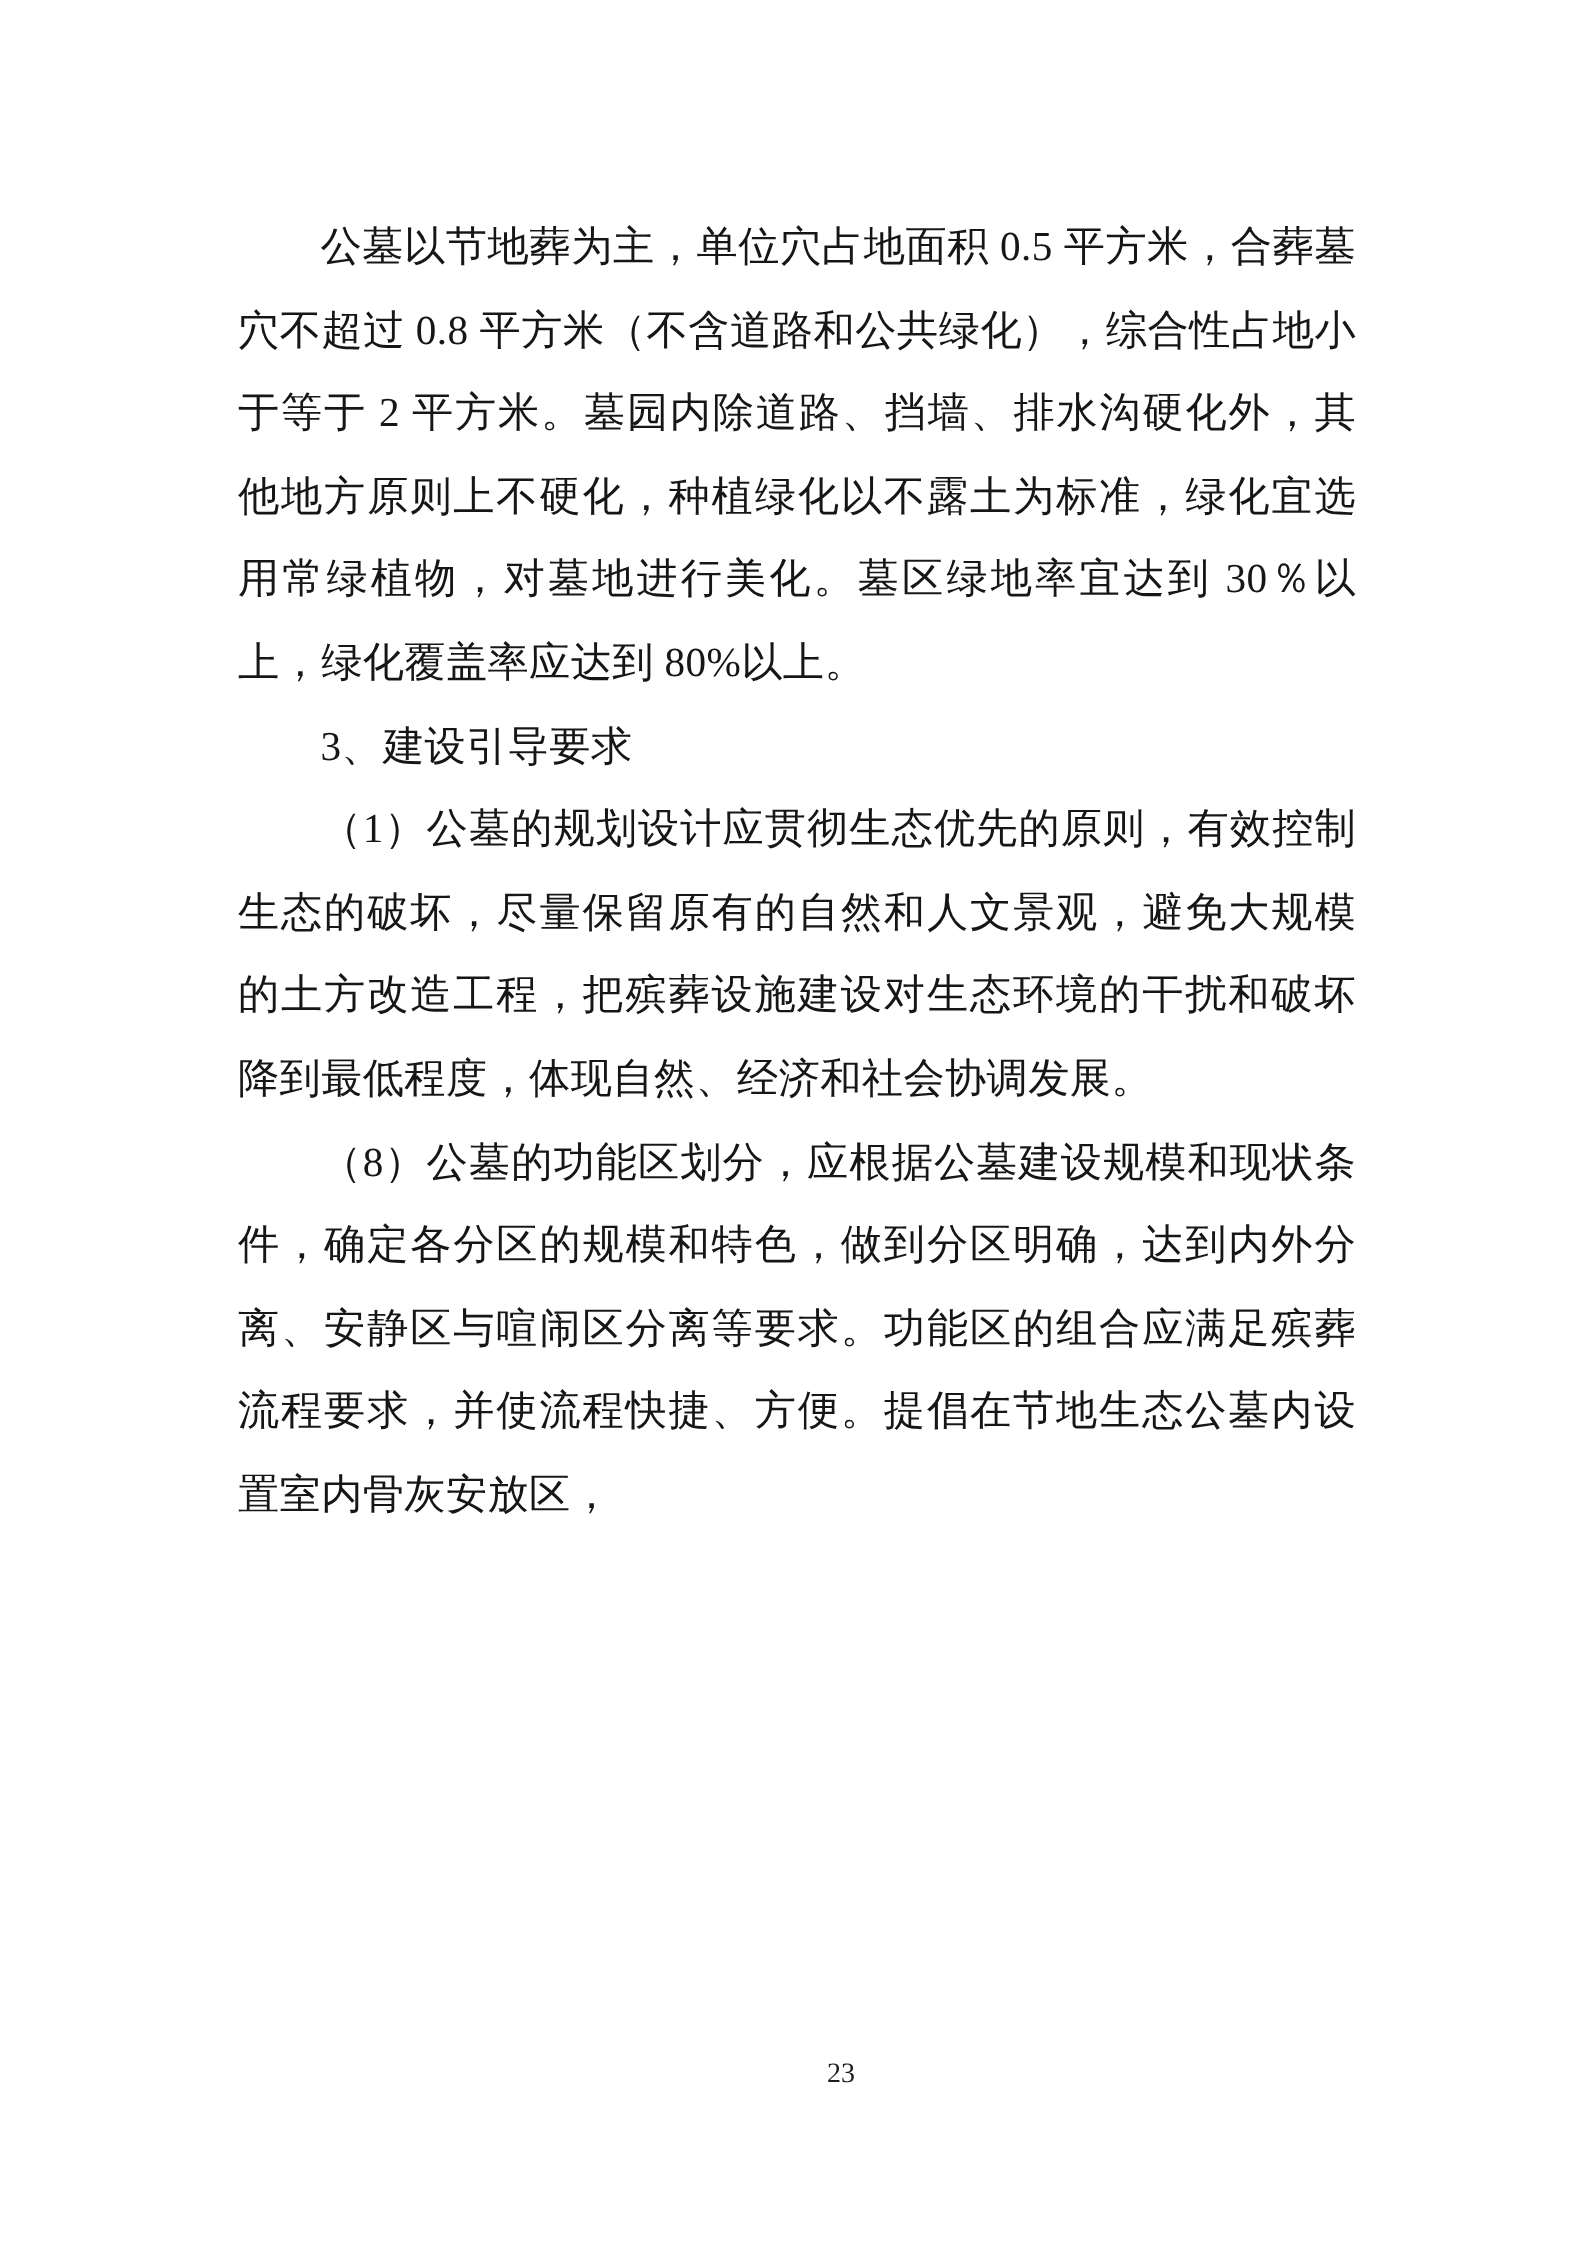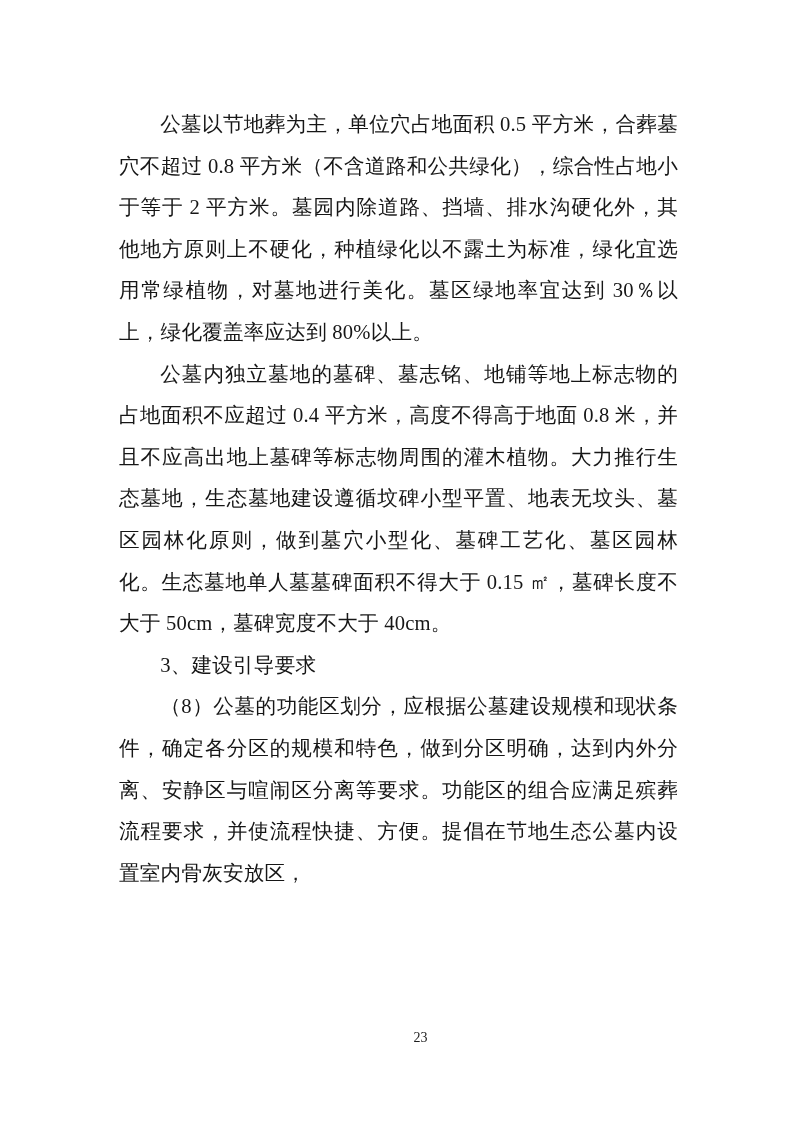--- a/index.html
+++ b/index.html
@@ -43,18 +43,18 @@
     line-height: 20px;
     color: #1c1c1c;
   }
 </style>
 </head>
 <body>
 
 <div class="page">
   <div class="content">
     <p class="para">公墓以节地葬为主，单位穴占地面积 0.5 平方米，合葬墓穴不超过 0.8 平方米（不含道路和公共绿化），综合性占地小于等于 2 平方米。墓园内除道路、挡墙、排水沟硬化外，其他地方原则上不硬化，种植绿化以不露土为标准，绿化宜选用常绿植物，对墓地进行美化。墓区绿地率宜达到 30％以上，绿化覆盖率应达到 80%以上。</p>
-    <p class="para">公墓内独立墓地的墓碑、墓志铭、地铺等地上标志物的占地面积不应超过 0.4 平方米，高度不得高于地面 0.8 米，并且不应高出地上墓碑等标志物周围的灌木植物。大力推行生态墓地，生态墓地建设遵循坟碑小型平置、地表无坟头、墓区园林化原则，做到墓穴小型化、墓碑工艺化、墓区园林化。生态墓地单人墓墓碑面积不得大于 0.15 ㎡，墓碑长度不大于 50cm，墓碑宽度不大于 40cm。</p>
     <p class="para">3、建设引导要求</p>
+    <p class="para">（1）公墓的规划设计应贯彻生态优先的原则，有效控制生态的破坏，尽量保留原有的自然和人文景观，避免大规模的土方改造工程，把殡葬设施建设对生态环境的干扰和破坏降到最低程度，体现自然、经济和社会协调发展。</p>
     <p class="para">（8）公墓的功能区划分，应根据公墓建设规模和现状条件，确定各分区的规模和特色，做到分区明确，达到内外分离、安静区与喧闹区分离等要求。功能区的组合应满足殡葬流程要求，并使流程快捷、方便。提倡在节地生态公墓内设置室内骨灰安放区，</p>
   </div>
   <div class="footer">23</div>
 </div>
 
 </body></html>

